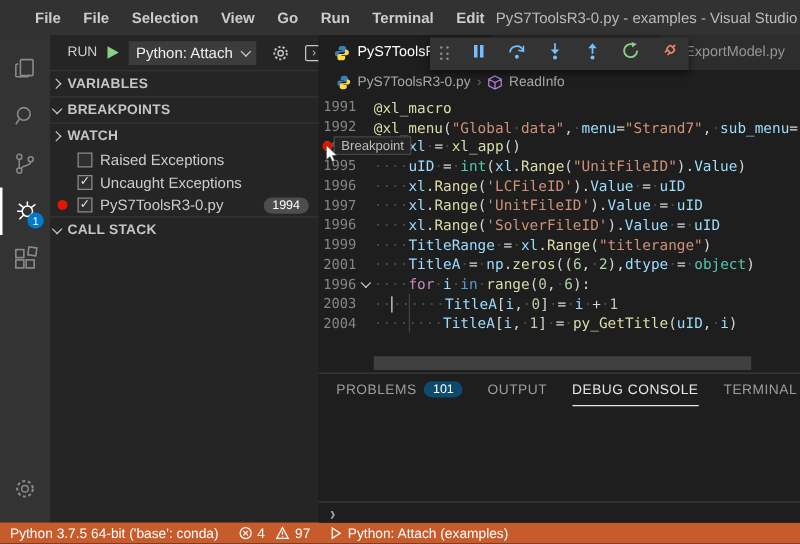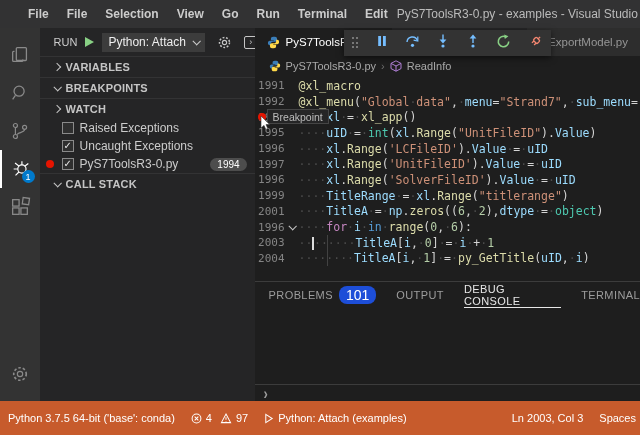--- a/index.html
+++ b/index.html
@@ -34,21 +34,21 @@
   
   .sidebar { width:215px; background:#252526; display:flex; flex-direction:column; font-size:12px; color:#cccccc; }
   .run-header { height:28px; display:flex; align-items:center; padding-left:14px; flex:0 0 auto; }
   .run-label { font-size:11px; color:#cccccc; margin-right:8px; }
   .play-tri { width:0; height:0; border-left:9px solid #89d185; border-top:5.5px solid transparent; border-bottom:5.5px solid transparent; margin-right:8px; }
   .cfg-dd { height:19px; background:#3c3c3c; display:flex; align-items:center; padding:0 6px; gap:7px; }
   .cfg-dd .lbl { font-size:12px; color:#eeeeee; white-space:nowrap; }
   .hdr-ico { margin-left:12px; display:flex; align-items:center; }
   .console-ico { width:14px; height:13px; border:1px solid #c5c5c5; border-radius:2px; display:flex; align-items:center; justify-content:center; color:#c5c5c5; font-size:9px; line-height:1; }
 
-  .sec-header { height:21px; display:flex; align-items:center; gap:6px; padding-left:14px;
+  .sec-header { height:21px; display:flex; align-items:center; gap:6px; padding-left:2px;
     font-size:11px; font-weight:bold; color:#c5c5c5; border-top:1px solid rgba(97,97,97,0.25); letter-spacing:0.2px; }
   .bp-row { height:18px; display:flex; align-items:center; padding-left:22px; position:relative; }
   .bp-row .dot { position:absolute; left:6px; width:8px; height:8px; border-radius:50%; background:#e51400; }
   .cbx { width:12px; height:12px; border:1px solid #8a8a8a; background:#2f2f2f; margin-right:6px;
     display:flex; align-items:center; justify-content:center; color:#e8e8e8; font-size:10px; line-height:1; }
   .bp-row .lbl { font-size:12px; color:#cccccc; }
   .row-badge { margin-left:auto; margin-right:8px; background:#4d4d4d; color:#ffffff; font-size:10px;
     border-radius:8px; padding:1px 7px; }
 
   
@@ -84,27 +84,27 @@
     padding:0 5px; z-index:4; white-space:nowrap; }
   .mouse-cursor { position:absolute; left:5px; top:7px; z-index:6; }
   .hscrollbar { position:absolute; left:44px; top:209px; width:302px; height:11px; background:rgba(121,121,121,0.38); z-index:5; }
 
   
   .panel { height:120px; flex:0 0 auto; display:flex; flex-direction:column; background:#1e1e1e; border-top:1px solid #3c3c3c; }
   .panel-tabs { height:26px; display:flex; align-items:center; gap:20px; padding-left:14px; flex:0 0 auto; }
   .ptab { font-size:11px; letter-spacing:0.4px; color:#9d9d9d; display:flex; align-items:center; gap:6px;
     height:100%; border-bottom:1px solid transparent; }
   .ptab.active { color:#e7e7e7; border-bottom-color:#e7e7e7; }
-  .ptab .pbadge { background:#1d4ed8; color:#ffffff; font-size:14px; letter-spacing:0; border-radius:8px; padding:1px 7px; }
+  .ptab .pbadge { background:#0c4a6e; color:#ffffff; font-size:10px; letter-spacing:0; border-radius:8px; padding:1px 7px; }
   .panel-body { flex:1 1 auto; }
   .prompt-row { height:17px; border-top:1px solid #3c3c3c; display:flex; align-items:center; padding-left:9px; }
   .prompt-chev { color:#9d9d9d; font-size:13px; font-weight:bold; line-height:1; transform:scaleY(1.2); }
 
   
-  .statusbar { height:34px; flex:0 0 auto; display:flex; align-items:center; color:#ffffff; font-size:11px; padding:0 4px 0 8px; }
+  .statusbar { height:17px; flex:0 0 auto; display:flex; align-items:center; color:#ffffff; font-size:11px; padding:0 4px 0 8px; }
   .sb-item { display:flex; align-items:center; gap:4px; white-space:nowrap; }
   .sb-gap { margin-left:16px; }
   .sb-right { margin-left:auto; display:flex; align-items:center; }
 </style>
 </head>
 <body>
 
 <div class="app">
 
   <div class="titlebar">
@@ -416,23 +416,15 @@
           <path d="M6 4.6 V7.4 M6 8.8 V9.4"></path>
       </svg>
       <span>97</span>
     </div>
     <div class="sb-item sb-gap">
       <svg width="10" height="11" viewBox="0 0 10 12" fill="none" stroke="#ffffff" stroke-width="1.1">
         <path d="M1.5 1.5 L8.5 6 L1.5 10.5 Z"></path>
       </svg>
       <span>Python: Attach (examples)</span>
     </div>
-    <div class="sb-right">
-      <div class="sb-item">
-        <span>Ln 2003, Col 3</span>
-      </div>
-      <div class="sb-item sb-gap">
-        <span>Spaces</span>
-      </div>
-    </div>
   </div>
 
 </div>
 
 </body></html>

